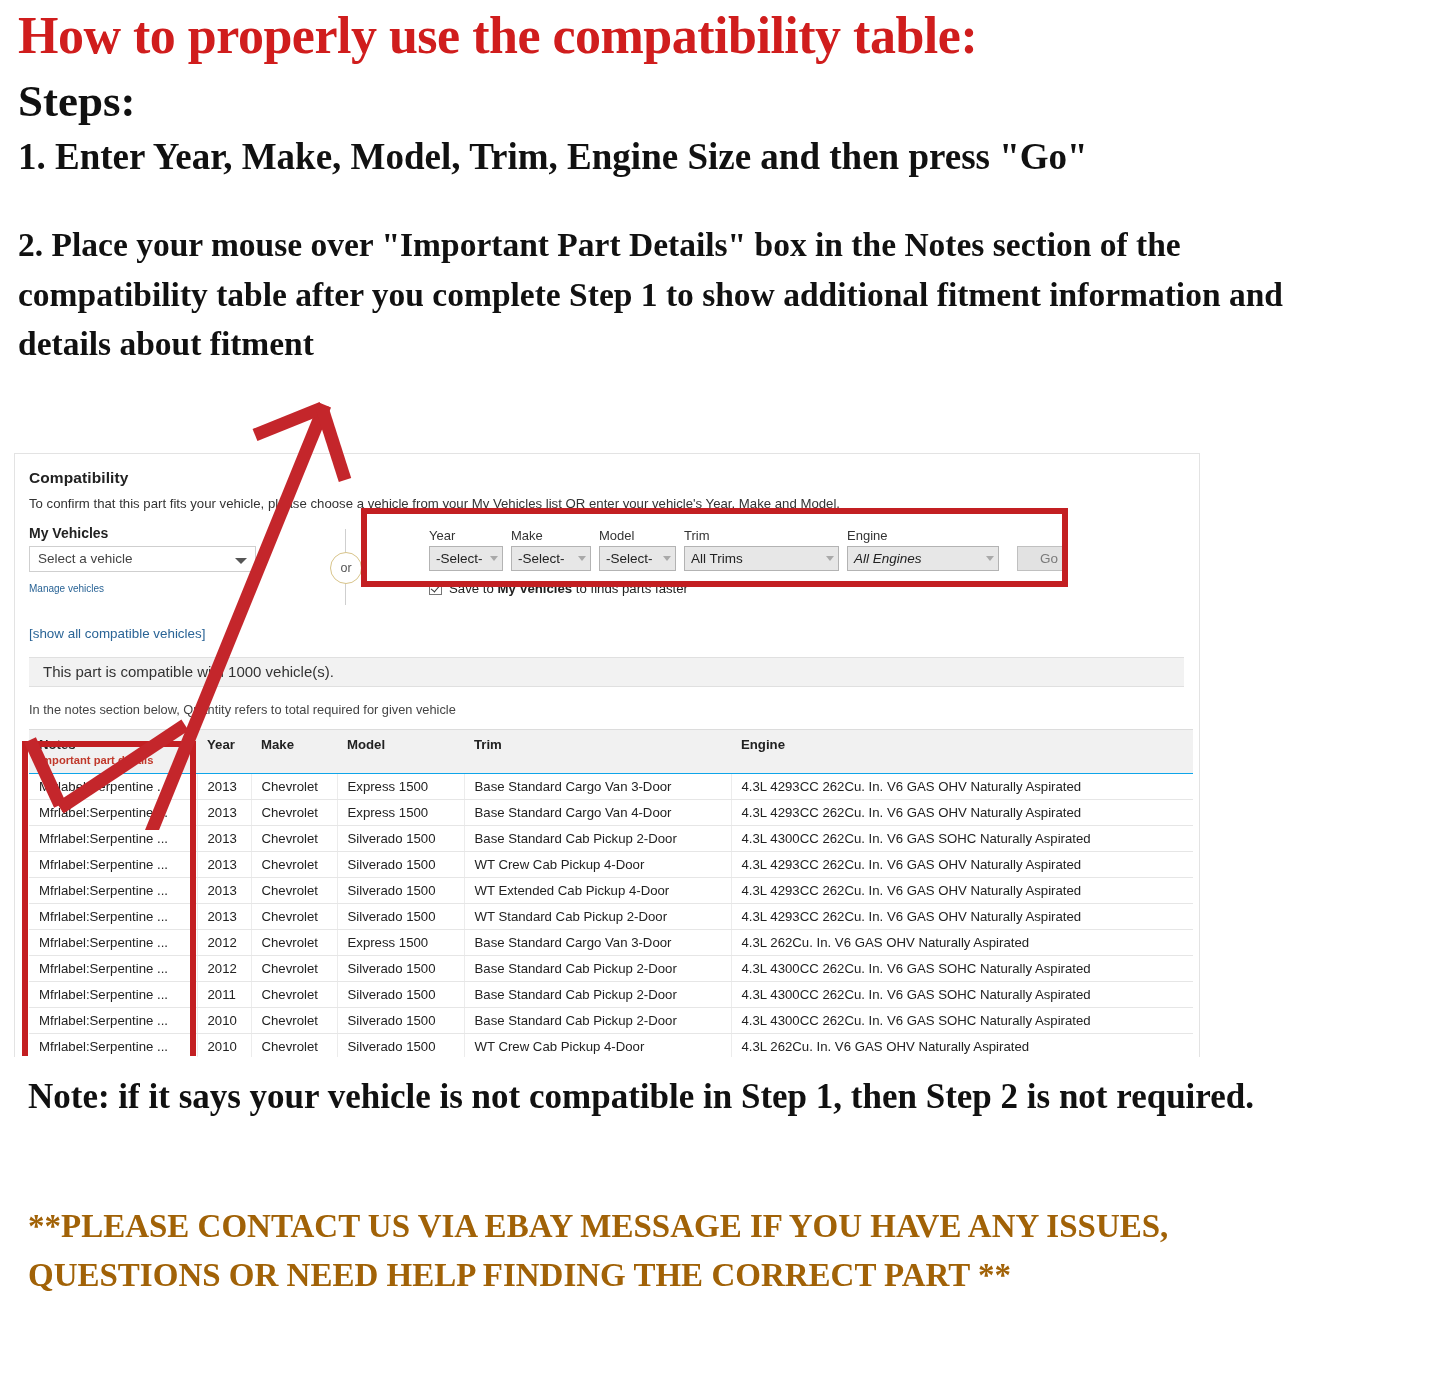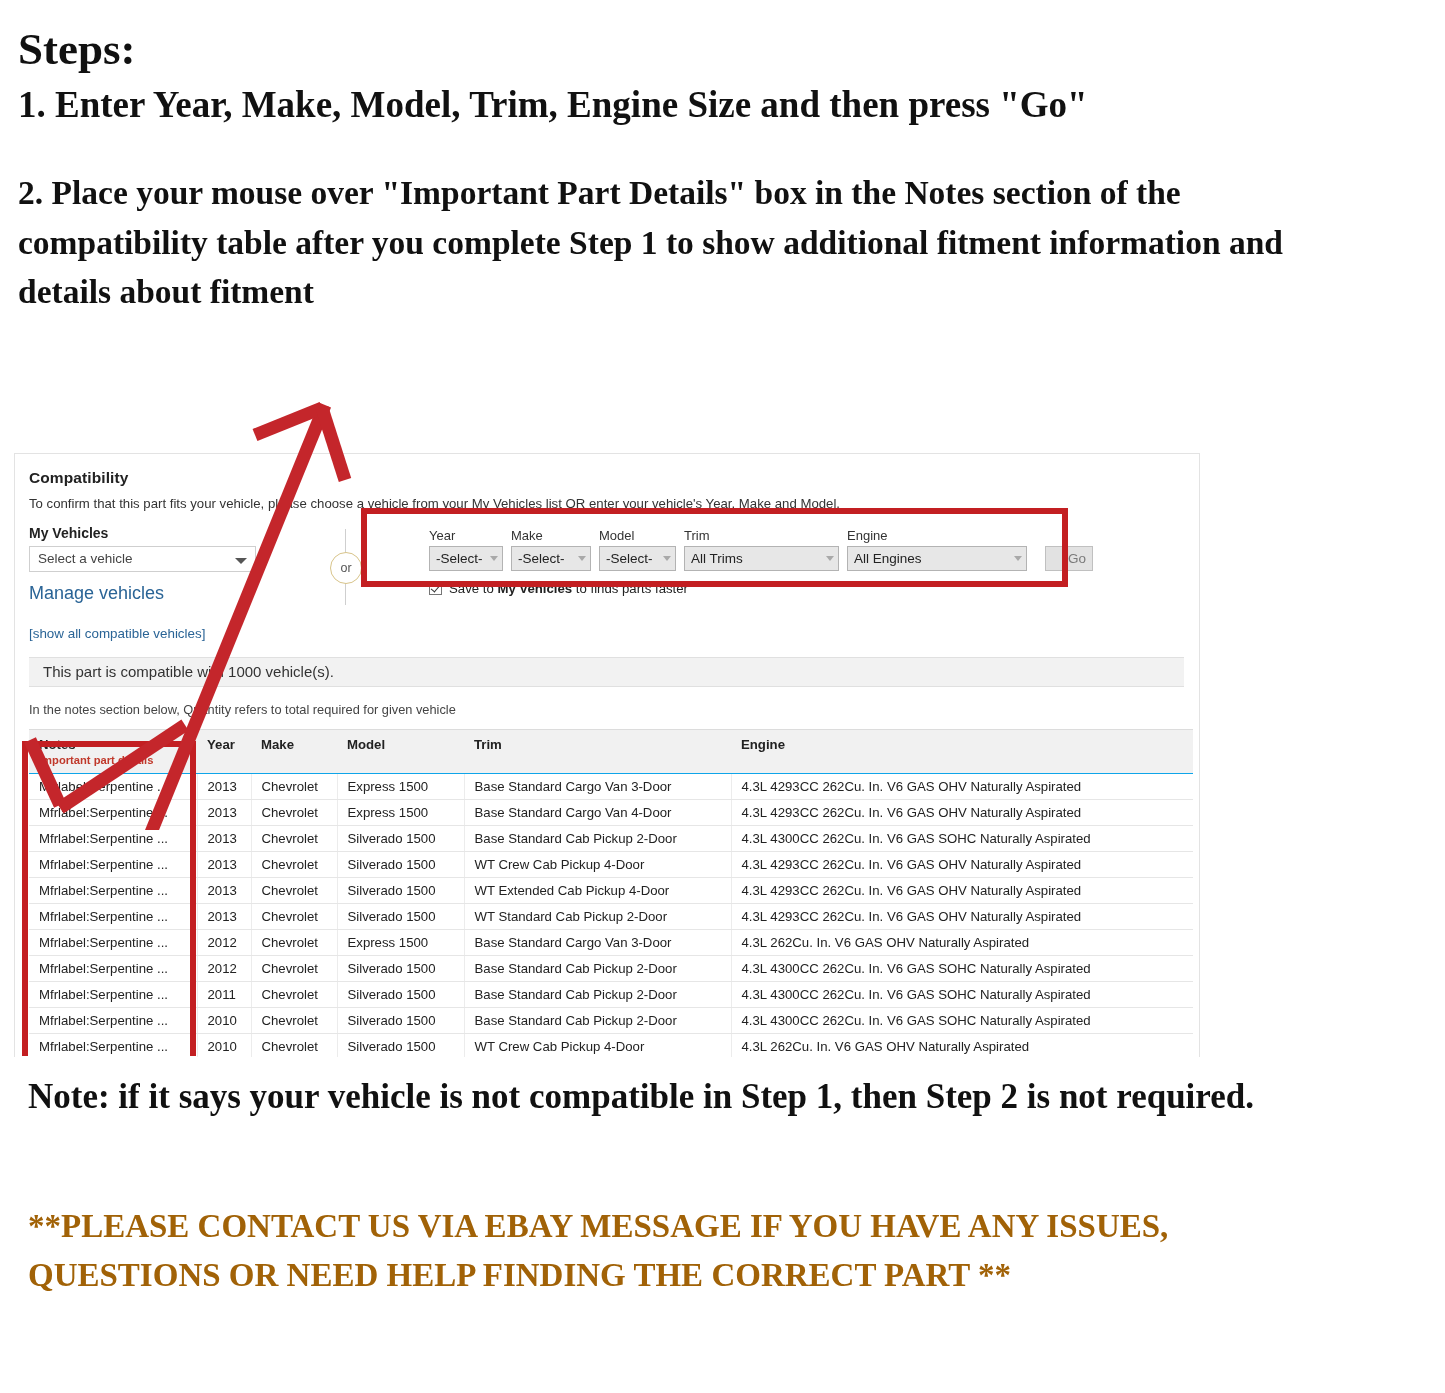--- a/index.html
+++ b/index.html
@@ -51,21 +51,21 @@
   }
   .mv-select .txt{
     position:absolute;left:8px;top:4px;font-size:13.5px;color:#444;
   }
   .mv-caret{
     position:absolute;right:8px;top:11px;width:0;height:0;
     border-left:6px solid transparent;border-right:6px solid transparent;
     border-top:6px solid #555;
   }
   .mv-manage{
-    margin-top:11px;font-size:18px;color:#2a6496;
+    margin-top:11px;font-size:10px;color:#2a6496;
   }
 
   
   .or-wrap{position:absolute;left:296px;top:4px;width:42px;height:76px;}
   .or-line{position:absolute;left:20px;top:0;width:1px;height:76px;background:#cfcfcf;}
   .or-circle{
     position:absolute;left:5px;top:23px;width:30px;height:30px;border-radius:50%;
     border:1px solid #d8c48a;background:#fff;
     font-size:12.5px;color:#555;text-align:center;line-height:30px;
   }
@@ -87,21 +87,21 @@
   .fld-box .v{font-size:13.5px;color:#222;padding-left:6px;}
   .fld-arrow{
     position:absolute;right:4px;top:9px;width:0;height:0;
     border-left:4px solid transparent;border-right:4px solid transparent;
     border-top:5px solid #a9a9a9;
   }
   .w-year{width:74px;}
   .w-make{width:80px;}
   .w-model{width:77px;}
   .w-trim{width:155px;}
-  .w-engine{width:180px;}
+  .w-engine{width:152px;font-style:italic;}
   .go-btn{
     width:48px;height:25px;border:1px solid #c0c0c0;background:#e2e2e2;
     font-size:13.5px;color:#7a7a7a;text-align:center;line-height:24px;
     margin-left:10px;box-sizing:border-box;padding-left:16px;
   }
   .save-row{display:flex;align-items:center;margin-top:10px;}
   .chk{
     width:13px;height:13px;border:1px solid #767676;background:#fff;
     margin-right:7px;position:relative;box-sizing:border-box;flex:none;
   }
@@ -170,20 +170,21 @@
   .contact-txt{
     position:absolute;left:28px;top:1202px;width:1330px;
     font-family:"Liberation Serif", serif;
     font-weight:bold;font-size:33px;line-height:1.48;color:#a16207;
   }
 </style>
 </head>
 <body>
 
 <div class="hl-wrap">
+  <div class="hl-title">How to properly use the compatibility table:</div>
   <div class="hl-steps">Steps:</div>
   <div class="hl-step1">1. Enter Year, Make, Model, Trim, Engine Size and then press "Go"</div>
   <div class="hl-step2">2. Place your mouse over "Important Part Details" box in the Notes section of the compatibility table after you complete Step 1 to show additional fitment information and details about fitment</div>
 </div>
 
 <div class="panel">
   <div class="panel-inner">
     <div class="cmp-title">Compatibility</div>
     <div class="cmp-sub">To confirm that this part fits your vehicle, please choose a vehicle from your My Vehicles list OR enter your vehicle's Year, Make and Model.</div>
 

